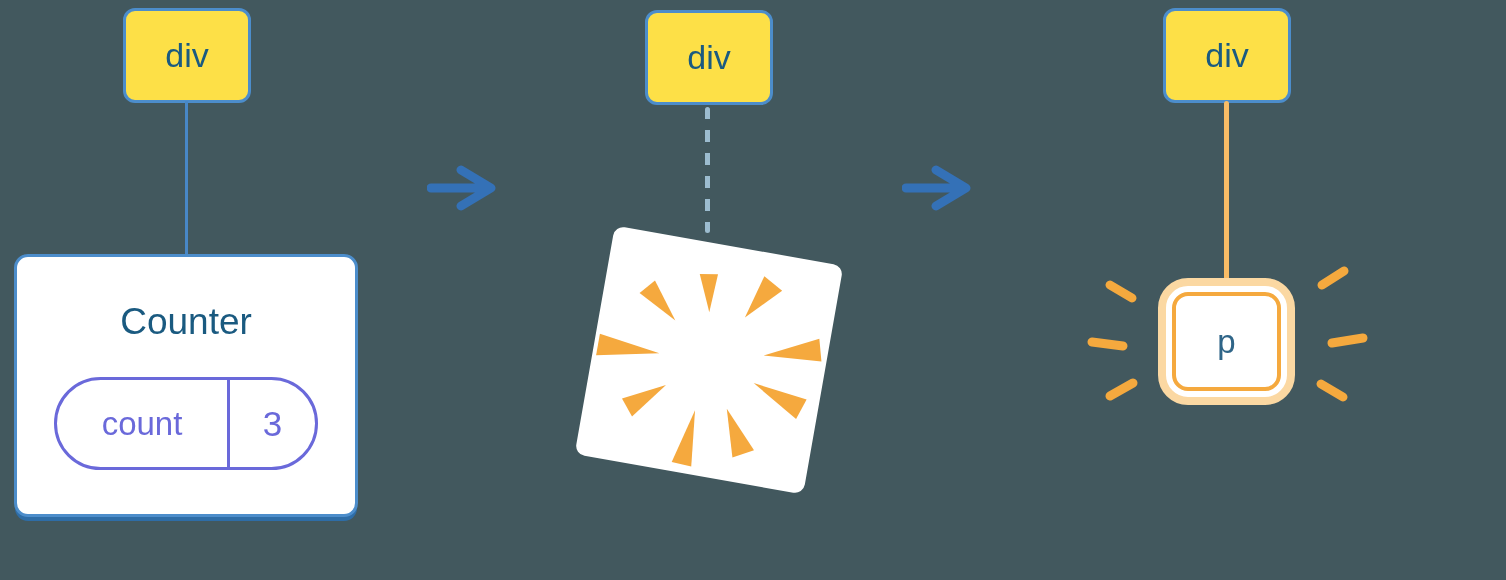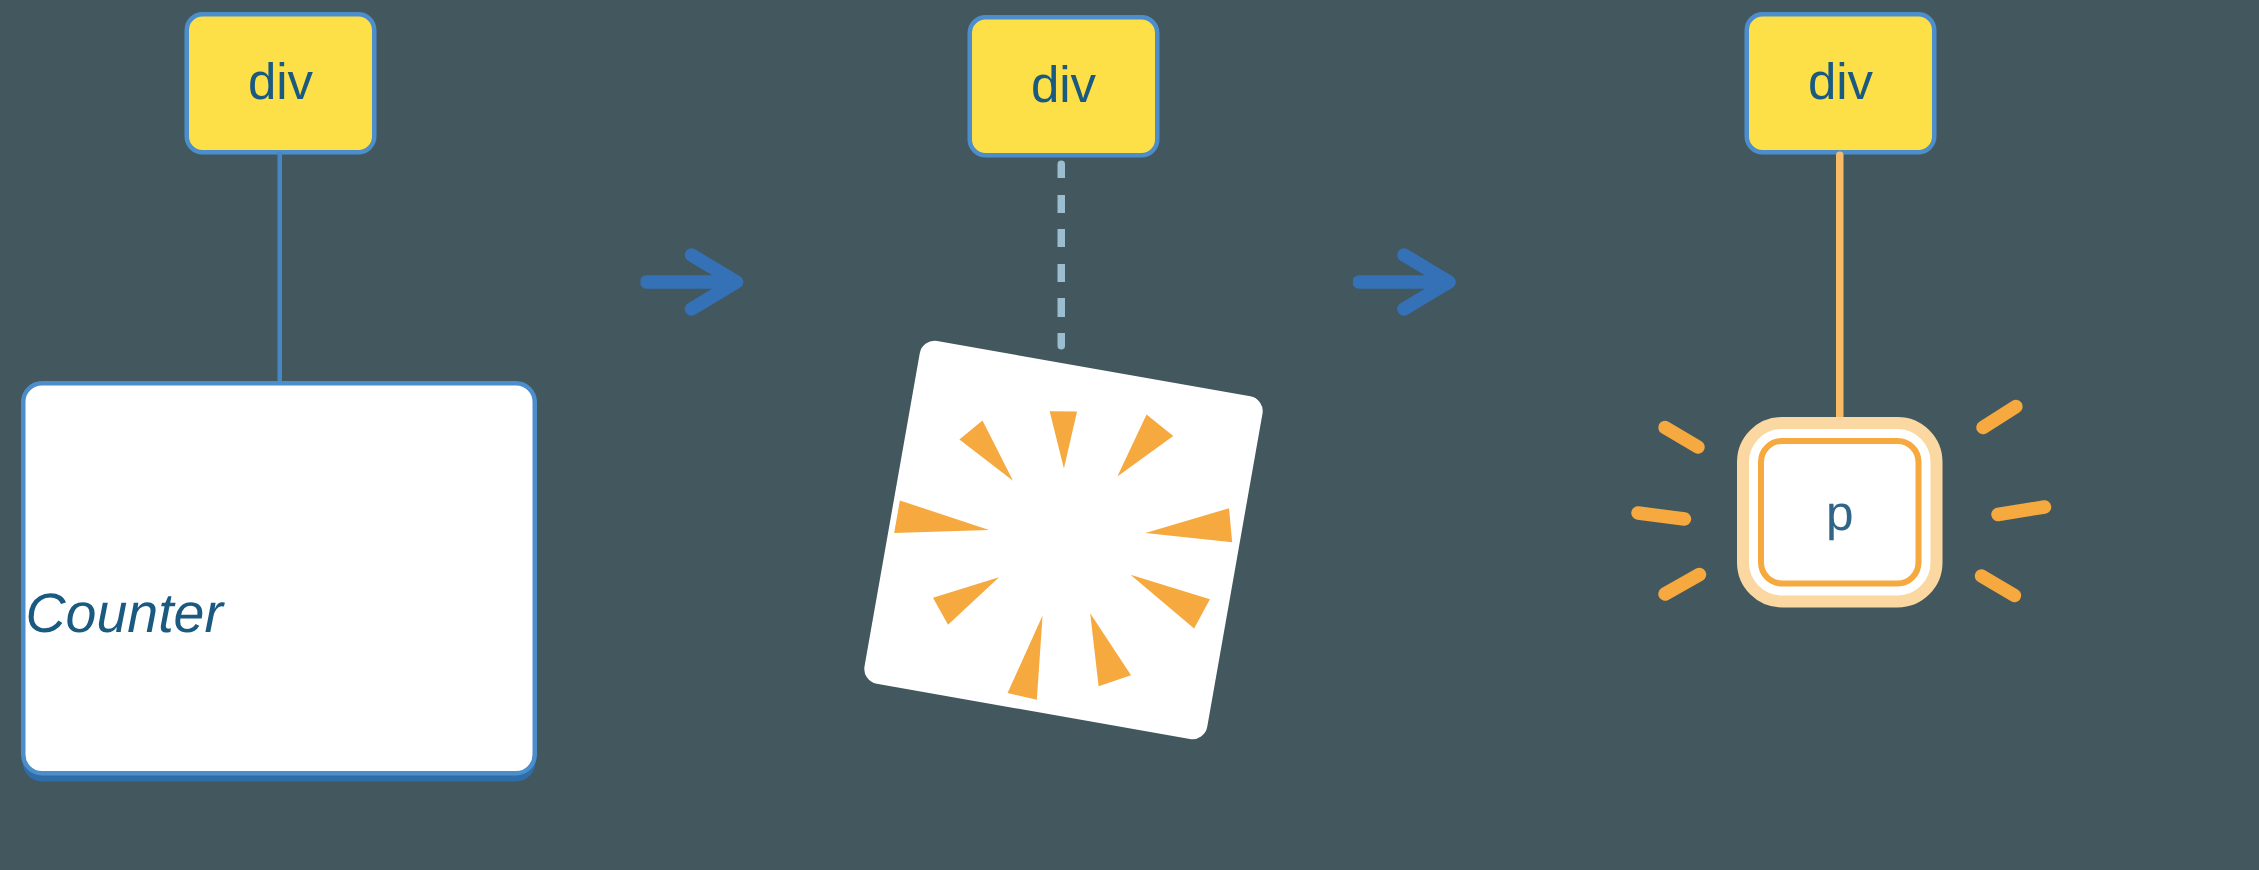--- a/index.html
+++ b/index.html
@@ -41,23 +41,22 @@
     background:var(--edge-orange,#f9bc66);
   }
 
   
   .card {
     position:absolute; left:14px; top:254px; width:344px; height:263px;
     background:#fff;
     border:3px solid var(--node-border,#4c8dcb);
     border-radius:14px;
     box-shadow:0 5px 0 -1px var(--card-shadow,#2e6da7);
-    display:flex; flex-direction:row; align-items:center;
+    display:flex; flex-direction:column; align-items:center;
     padding-top:46px;
-    font-style:italic;
   }
   .card-title {
     color:var(--node-text,#1a5a80);
     font-size:37px; font-weight:500; line-height:38px;
   }
   .pill {
     margin-top:36px;
     width:264px; height:93px;
     border:3px solid var(--state-purple,#6a69da);
     border-radius:48px;
@@ -111,20 +110,24 @@
 <body>
 
 <div class="canvas">
 
   <div class="node root-1">
     <span>div</span>
   </div>
   <div class="edge edge-solid-1"></div>
   <div class="card">
     <div class="card-title">Counter</div>
+    <div class="pill">
+      <div class="pill-key">count</div>
+      <div class="pill-value">3</div>
+    </div>
   </div>
 
   <svg class="arrow arrow-1" viewBox="0 0 72 48">
     <path d="M4 24 H52 M34 6 L64 24 L34 42"></path>
   </svg>
 
   <div class="node root-2">
     <span>div</span>
   </div>
   <div class="edge edge-dashed"></div>

